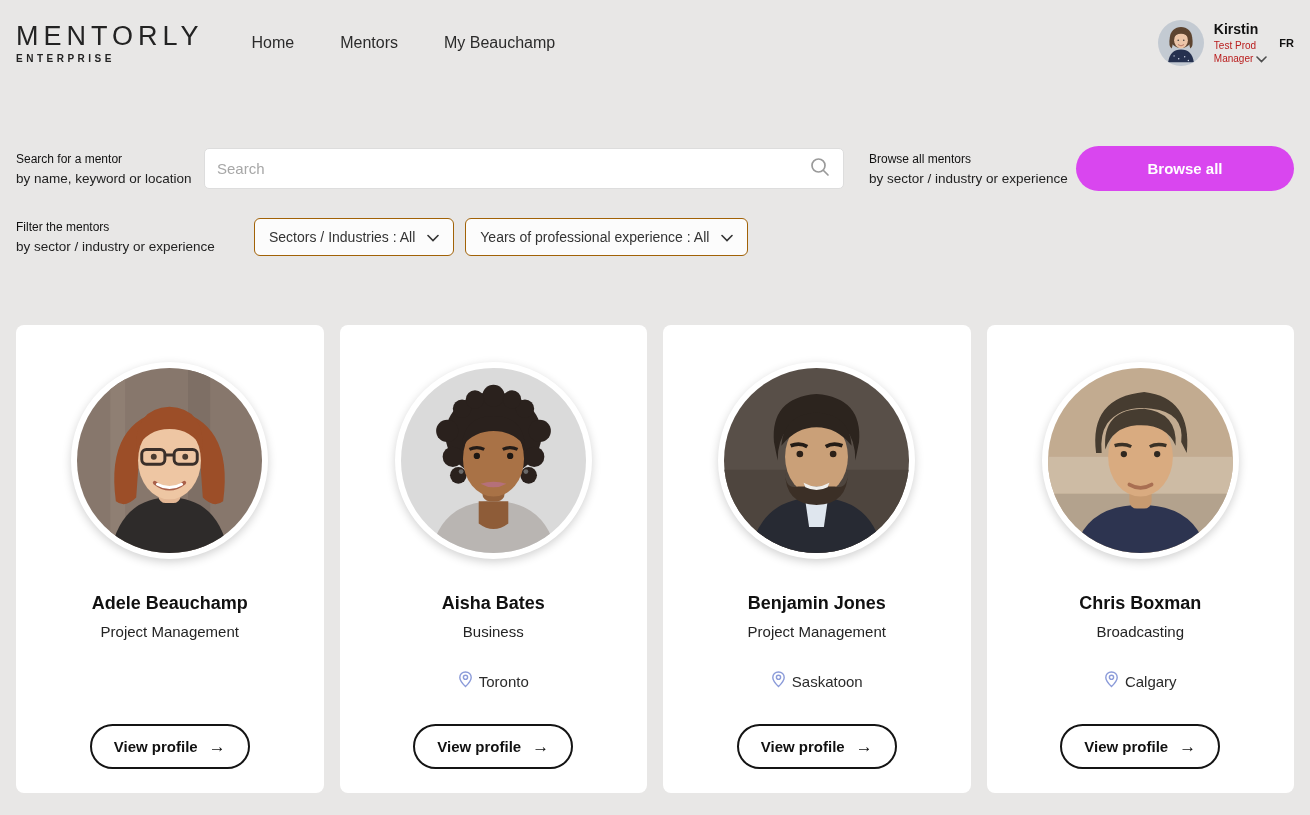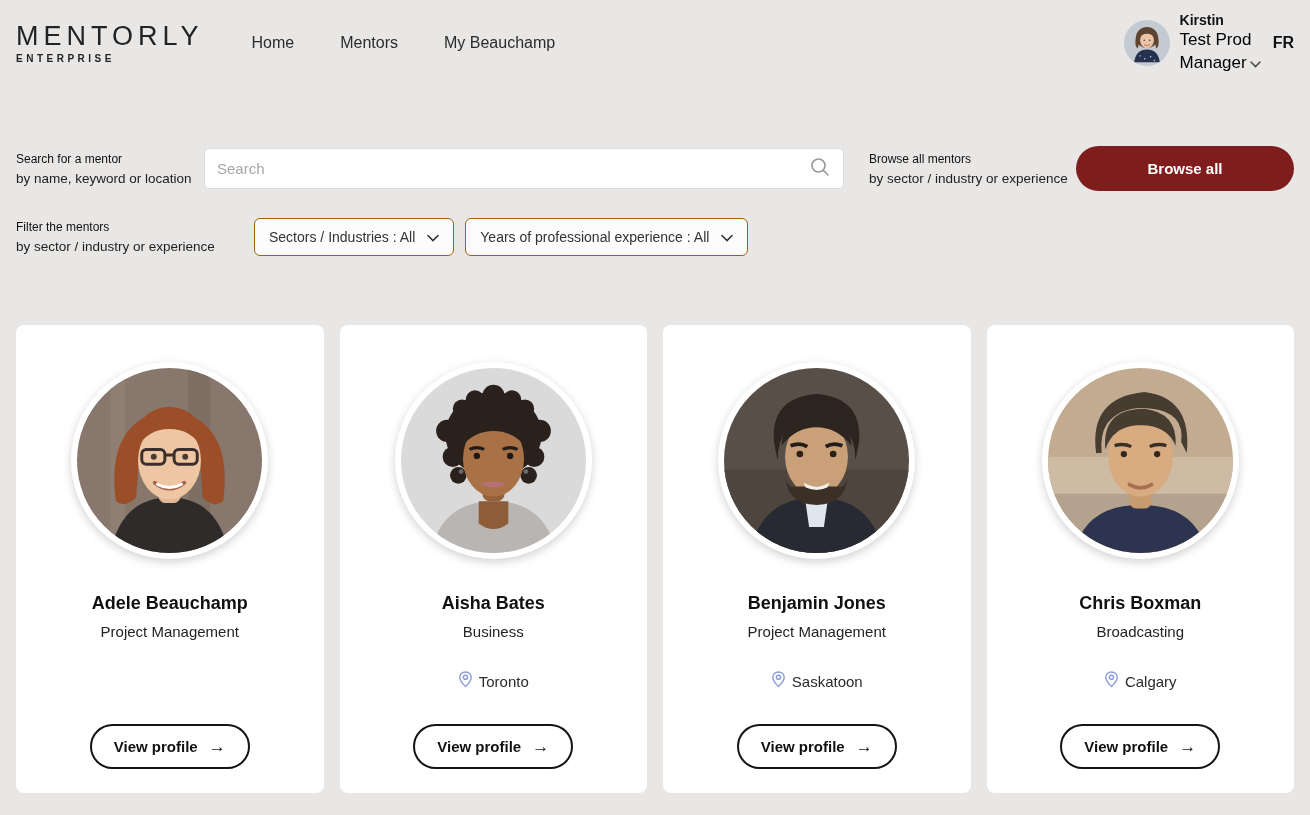--- a/index.html
+++ b/index.html
@@ -17,42 +17,42 @@
   .header { display:flex; align-items:center; height:86px; }
   .logo { display:flex; flex-direction:column; cursor:pointer; }
   .logo-title { font-size:27px; font-weight:400; letter-spacing:5px; color:#232323; line-height:1; }
   .logo-sub { font-size:10px; font-weight:700; letter-spacing:3.5px; color:#232323; margin-top:3px; }
   .nav { display:flex; gap:46px; margin-left:48px; }
   .nav-item { font-size:16px; color:#2b2b2b; cursor:pointer; }
   .user-area { margin-left:auto; display:flex; align-items:center; }
   .avatar { width:46px; height:46px; border-radius:50%; overflow:hidden; flex:0 0 auto; }
   .user-text { margin-left:10px; line-height:1.35; cursor:pointer; }
   .user-name { font-size:14px; font-weight:700; color:#111; }
-  .user-role { font-size:17px; color:#000000; }
+  .user-role { font-size:10px; color:#b91c1c; }
   .chev { display:inline-block; vertical-align:middle; margin-left:3px; }
-  .lang-btn { margin-left:12px; font-size:16px; font-weight:700; color:#111; cursor:pointer; }
+  .lang-btn { margin-left:12px; font-size:11px; font-weight:700; color:#111; cursor:pointer; }
 
   
   .search-row { display:flex; align-items:center; margin-top:60px; }
   .label-block .title { font-size:12px; font-weight:400; color:#111; }
   .label-block .sub { font-size:13.5px; color:#222; margin-top:5px; }
   .search-label { width:188px; }
   .search-box {
     width:640px; height:41px; background:#fff; border:1px solid #ddd;
     border-radius:5px; display:flex; align-items:center; padding:0 12px;
   }
   .search-box input {
     border:none; outline:none; flex:1; font-size:15px; color:#333;
     font-family:"Liberation Sans", sans-serif; background:transparent;
   }
   .search-box input::placeholder { color:#a7a7a7; }
   .browse-label { margin-left:25px; }
   .browse-btn {
     margin-left:auto; width:218px; height:45px; border:none; cursor:pointer;
-    background:#7f1d1d; color:#fff; font-size:15px; font-weight:700;
+    background:#d946ef; color:#fff; font-size:15px; font-weight:700;
     border-radius:23px; font-family:"Liberation Sans", sans-serif;
   }
 
   
   .filter-row { display:flex; align-items:center; margin-top:27px; }
   .filter-label { width:238px; }
   .dropdown {
     background:#fcfcfc; border-radius:6px; height:38px; display:flex;
     align-items:center; gap:12px; padding:0 14px; font-size:14px; color:#333;
     cursor:pointer; border:1px solid #a16207;

